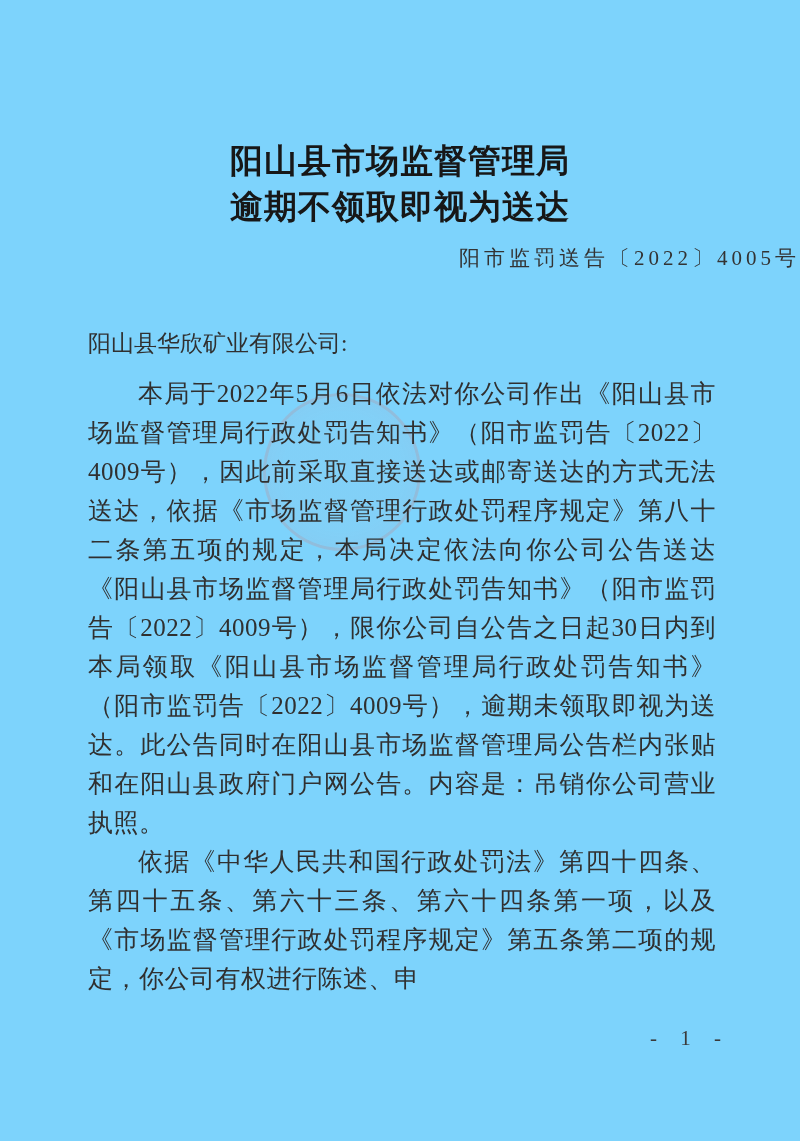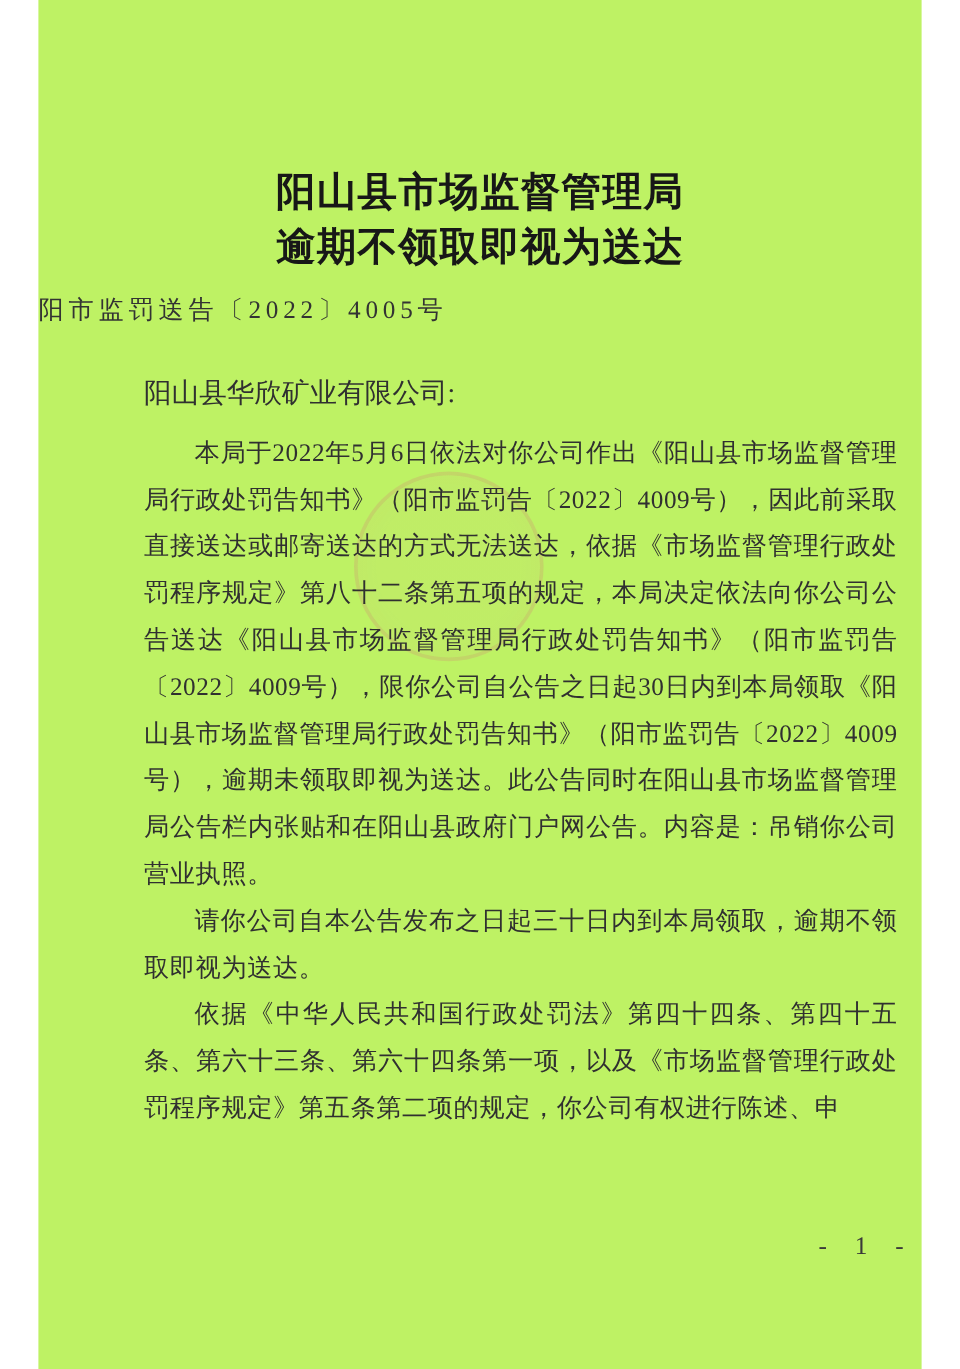--- a/index.html
+++ b/index.html
@@ -2,61 +2,61 @@
 <html><head>
 <meta charset="utf-8">
 <style>
   html, body {
     margin: 0;
     padding: 0;
     background: #ffffff;
   }
   .page {
     position: relative;
-    width: 736px;
+    width: 800px;
     height: 1141px;
     margin: 0 auto;
-    background: #bef264;
+    background: #7dd3fc;
     overflow: hidden;
     font-family: "Liberation Serif", "DejaVu Serif", serif;
     color: #2e2e2e;
   }
   .title-block {
     margin-top: 138px;
     text-align: center;
   }
   .title-line {
     font-size: 33px;
     font-weight: 700;
     color: #171717;
     line-height: 46px;
     letter-spacing: 1px;
   }
   .doc-number {
     margin-top: 14px;
-    text-align: left;
+    text-align: right;
     font-size: 21px;
     letter-spacing: 4px;
     color: #333333;
   }
   .body-block {
     position: absolute;
     left: 88px;
-    top: 312px;
+    top: 328px;
     width: 628px;
   }
   .recipient {
     font-size: 23px;
     line-height: 32px;
     margin: 0 0 14px 0;
     color: #303030;
   }
   .para {
     margin: 0;
-    font-size: 21px;
+    font-size: 25px;
     line-height: 39px;
     letter-spacing: 0.5px;
     text-indent: 2em;
     text-align: justify;
     color: #303030;
   }
   .seal {
     position: absolute;
     left: 263px;
     top: 393px;
@@ -88,20 +88,19 @@
   </div>
 
   <div class="doc-number">阳市监罚送告〔2022〕4005号</div>
 
   <div class="seal"></div>
 
   <div class="body-block">
     <p class="recipient">阳山县华欣矿业有限公司:</p>
     <div>
         <p class="para">本局于2022年5月6日依法对你公司作出《阳山县市场监督管理局行政处罚告知书》（阳市监罚告〔2022〕4009号），因此前采取直接送达或邮寄送达的方式无法送达，依据《市场监督管理行政处罚程序规定》第八十二条第五项的规定，本局决定依法向你公司公告送达《阳山县市场监督管理局行政处罚告知书》（阳市监罚告〔2022〕4009号），限你公司自公告之日起30日内到本局领取《阳山县市场监督管理局行政处罚告知书》（阳市监罚告〔2022〕4009号），逾期未领取即视为送达。此公告同时在阳山县市场监督管理局公告栏内张贴和在阳山县政府门户网公告。内容是：吊销你公司营业执照。</p>
-        <p class="para">请你公司自本公告发布之日起三十日内到本局领取，逾期不领取即视为送达。</p>
         <p class="para">依据《中华人民共和国行政处罚法》第四十四条、第四十五条、第六十三条、第六十四条第一项，以及《市场监督管理行政处罚程序规定》第五条第二项的规定，你公司有权进行陈述、申</p>
       </div>
   </div>
 
   <div class="page-number">- 1 -</div>
 
 </div>
 
 </body></html>

